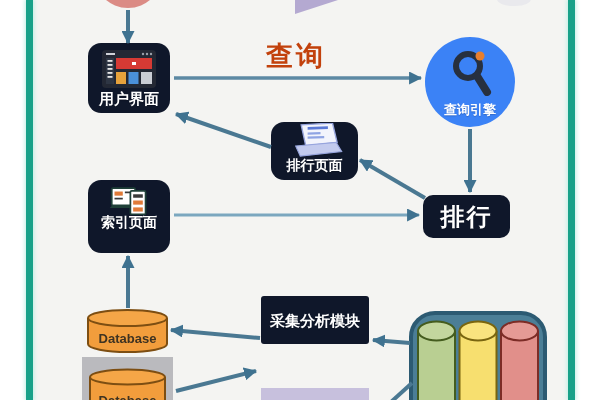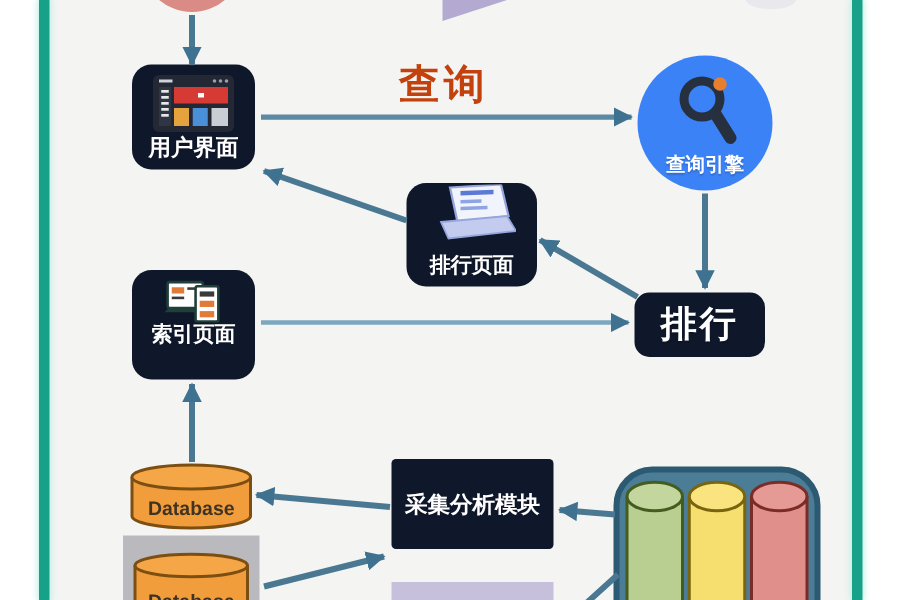--- a/index.html
+++ b/index.html
@@ -15,27 +15,27 @@
   .node .label{text-shadow:0 1px 1px rgba(0,0,0,.18);white-space:nowrap;line-height:1;}
   .circle{border-radius:50% !important;}
   #top-circle{position:absolute;left:94px;top:-60px;width:68px;height:68px;border-radius:50%;
               background:#db8b85;}
   #top-blob{position:absolute;left:497px;top:-9px;width:34px;height:15px;border-radius:45%;
             background:#e9e9ed;}
   #node-user-interface{left:88px;top:43px;width:82px;height:70px;padding:7px 0 7px;}
   #node-user-interface .label{font-size:15px;}
   #node-query-engine{left:425px;top:37px;width:90px;height:90px;padding:9px 0 11px;background:#3b82f6;}
   #node-query-engine .label{font-size:13px;}
-  #node-ranking-page{left:271px;top:122px;width:87px;height:69px;padding:1px 0 8px;}
+  #node-ranking-page{left:271px;top:122px;width:87px;height:58px;padding:1px 0 8px;}
   #node-ranking-page .label{font-size:14px;}
   #node-ranking{left:423px;top:195px;width:87px;height:43px;justify-content:center;border-radius:10px;}
   #node-ranking .label{font-size:24px;letter-spacing:2px;}
   #node-index-page{left:88px;top:180px;width:82px;height:73px;padding:6px 0 24px;}
   #node-index-page .label{font-size:14px;}
-  #node-collection{left:261px;top:306px;width:108px;height:60px;justify-content:center;border-radius:3px;}
+  #node-collection{left:261px;top:296px;width:108px;height:48px;justify-content:center;border-radius:3px;}
   #node-collection .label{font-size:15px;}
   #gray-box{position:absolute;left:82px;top:357px;width:91px;height:50px;background:#bababe;}
   #purple-box{position:absolute;left:261px;top:388px;width:108px;height:18px;background:#c7c0dd;}
   #edge-label-query{position:absolute;left:266px;top:38px;font-size:27px;font-weight:bold;
                     color:#c2410c;letter-spacing:3px;}
   svg.overlay{position:absolute;left:0;top:0;width:600px;height:400px;pointer-events:none;}
 </style>
 </head>
 <body>
 

